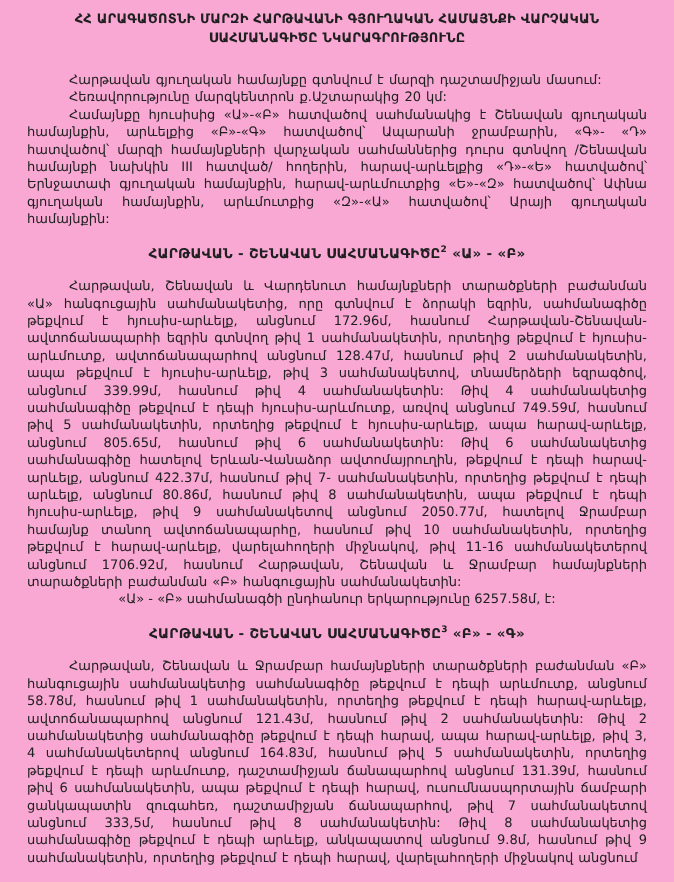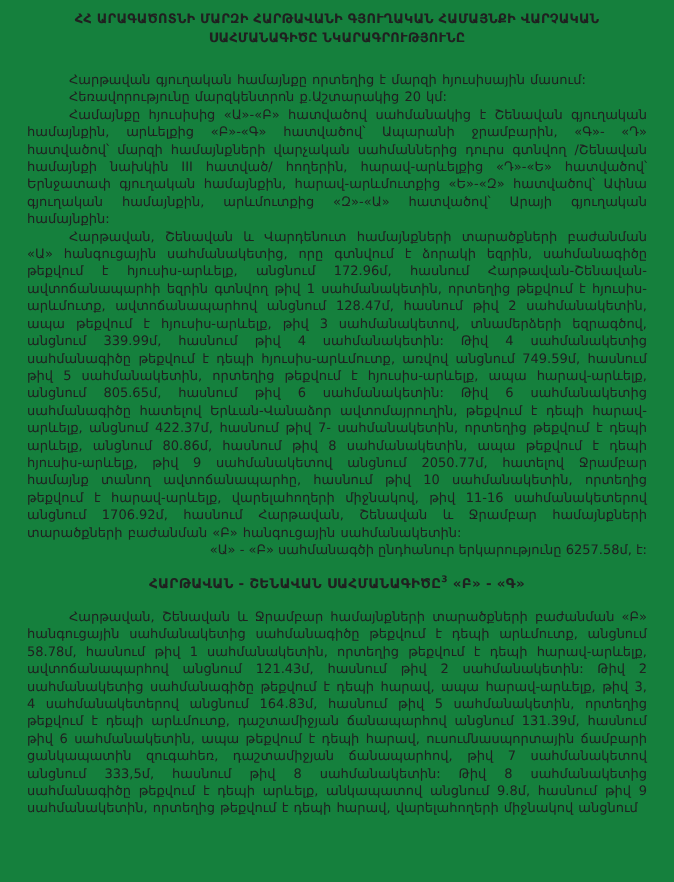--- a/index.html
+++ b/index.html
@@ -5,21 +5,21 @@
   html, body {
     margin: 0;
     padding: 0;
     background: #e8e8e6;
   }
   .page {
     position: relative;
     width: 674px;
     height: 882px;
     margin: 0 auto;
-    background: #15803d;
+    background: #f9a8d4;
     color: #202020;
     font-family: "DejaVu Sans", "Liberation Sans", sans-serif;
     box-sizing: border-box;
     padding: 10px 27px 0 27px;
     overflow: hidden;
     text-rendering: geometricPrecision;
   }
   .doc-title {
     text-align: center;
     font-size: 13px;
@@ -44,39 +44,40 @@
     letter-spacing: 0.3px;
   }
   .section-heading sup {
     font-size: 9px;
     vertical-align: super;
   }
   .length-line {
     margin: 0;
     font-size: 13px;
     line-height: 17.4px;
-    text-align: right;
+    text-align: center;
   }
 </style>
 </head>
 <body>
 
 <div class="page">
 
   <div class="doc-title">ՀՀ ԱՐԱԳԱԾՈՏՆԻ ՄԱՐԶԻ ՀԱՐԹԱՎԱՆԻ ԳՅՈՒՂԱԿԱՆ ՀԱՄԱՅՆՔԻ ՎԱՐՉԱԿԱՆ</div>
   <div class="doc-title">ՍԱՀՄԱՆԱԳԻԾԸ ՆԿԱՐԱԳՐՈՒԹՅՈՒՆԸ</div>
 
   <div class="gap-after-title"></div>
 
-  <p class="body-par">Հարթավան գյուղական համայնքը որտեղից է մարզի հյուսիսային մասում:</p>
+  <p class="body-par">Հարթավան գյուղական համայնքը գտնվում է մարզի դաշտամիջյան մասում:</p>
 
   <p class="body-par">Հեռավորությունը մարզկենտրոն ք.Աշտարակից 20 կմ:</p>
 
   <p class="body-par">Համայնքը հյուսիսից «Ա»-«Բ» հատվածով սահմանակից է Շենավան գյուղական համայնքին, արևելքից «Բ»-«Գ» հատվածով՝ Ապարանի ջրամբարին, «Գ»- «Դ» հատվածով՝ մարզի համայնքների վարչական սահմաններից դուրս գտնվող /Շենավան համայնքի նախկին III հատված/ հողերին, հարավ-արևելքից «Դ»-«Ե» հատվածով՝ Երնջատափ գյուղական համայնքին, հարավ-արևմուտքից «Ե»-«Զ» հատվածով՝ Ափնա գյուղական համայնքին, արևմուտքից «Զ»-«Ա» հատվածով՝ Արայի գյուղական համայնքին:</p>
 
+  <h2 class="section-heading"><span>ՀԱՐԹԱՎԱՆ - ՇԵՆԱՎԱՆ ՍԱՀՄԱՆԱԳԻԾԸ</span><sup>2</sup> <span>«Ա» - «Բ»</span></h2>
 
   <p class="body-par">Հարթավան, Շենավան և Վարդենուտ համայնքների տարածքների բաժանման «Ա» հանգուցային սահմանակետից, որը գտնվում է ձորակի եզրին, սահմանագիծը թեքվում է հյուսիս-արևելք, անցնում 172.96մ, հասնում Հարթավան-Շենավան- ավտոճանապարհի եզրին գտնվող թիվ 1 սահմանակետին, որտեղից թեքվում է հյուսիս-արևմուտք, ավտոճանապարհով անցնում 128.47մ, հասնում թիվ 2 սահմանակետին, ապա թեքվում է հյուսիս-արևելք, թիվ 3 սահմանակետով, տնամերձերի եզրագծով, անցնում 339.99մ, հասնում թիվ 4 սահմանակետին: Թիվ 4 սահմանակետից սահմանագիծը թեքվում է դեպի հյուսիս-արևմուտք, առվով անցնում 749.59մ, հասնում թիվ 5 սահմանակետին, որտեղից թեքվում է հյուսիս-արևելք, ապա հարավ-արևելք, անցնում 805.65մ, հասնում թիվ 6 սահմանակետին: Թիվ 6 սահմանակետից սահմանագիծը հատելով Երևան-Վանաձոր ավտոմայրուղին, թեքվում է դեպի հարավ-արևելք, անցնում 422.37մ, հասնում թիվ 7- սահմանակետին, որտեղից թեքվում է դեպի արևելք, անցնում 80.86մ, հասնում թիվ 8 սահմանակետին, ապա թեքվում է դեպի հյուսիս-արևելք, թիվ 9 սահմանակետով անցնում 2050.77մ, հատելով Ջրամբար համայնք տանող ավտոճանապարհը, հասնում թիվ 10 սահմանակետին, որտեղից թեքվում է հարավ-արևելք, վարելահողերի միջնակով, թիվ 11-16 սահմանակետերով անցնում 1706.92մ, հասնում Հարթավան, Շենավան և Ջրամբար համայնքների տարածքների բաժանման «Բ» հանգուցային սահմանակետին:</p>
 
   <p class="length-line">«Ա» - «Բ» սահմանագծի ընդհանուր երկարությունը 6257.58մ, է:</p>
 
   <h2 class="section-heading"><span>ՀԱՐԹԱՎԱՆ - ՇԵՆԱՎԱՆ ՍԱՀՄԱՆԱԳԻԾԸ</span><sup>3</sup> <span>«Բ» - «Գ»</span></h2>
 
   <p class="body-par">Հարթավան, Շենավան և Ջրամբար  համայնքների տարածքների բաժանման «Բ» հանգուցային սահմանակետից սահմանագիծը թեքվում է դեպի արևմուտք, անցնում 58.78մ, հասնում թիվ 1 սահմանակետին, որտեղից թեքվում է դեպի հարավ-արևելք, ավտոճանապարհով անցնում 121.43մ, հասնում թիվ 2 սահմանակետին: Թիվ 2 սահմանակետից սահմանագիծը թեքվում է դեպի հարավ, ապա հարավ-արևելք, թիվ 3, 4 սահմանակետերով անցնում 164.83մ, հասնում թիվ 5 սահմանակետին, որտեղից թեքվում է դեպի արևմուտք, դաշտամիջյան ճանապարհով անցնում 131.39մ, հասնում թիվ 6 սահմանակետին, ապա թեքվում է դեպի հարավ, ուսումնասպորտային ճամբարի ցանկապատին զուգահեռ, դաշտամիջյան ճանապարհով, թիվ 7 սահմանակետով անցնում 333,5մ, հասնում թիվ 8 սահմանակետին: Թիվ 8 սահմանակետից սահմանագիծը թեքվում է դեպի արևելք, անկապատով անցնում 9.8մ, հասնում թիվ 9 սահմանակետին, որտեղից թեքվում է դեպի հարավ, վարելահողերի միջնակով անցնում</p>
 
 </div>

